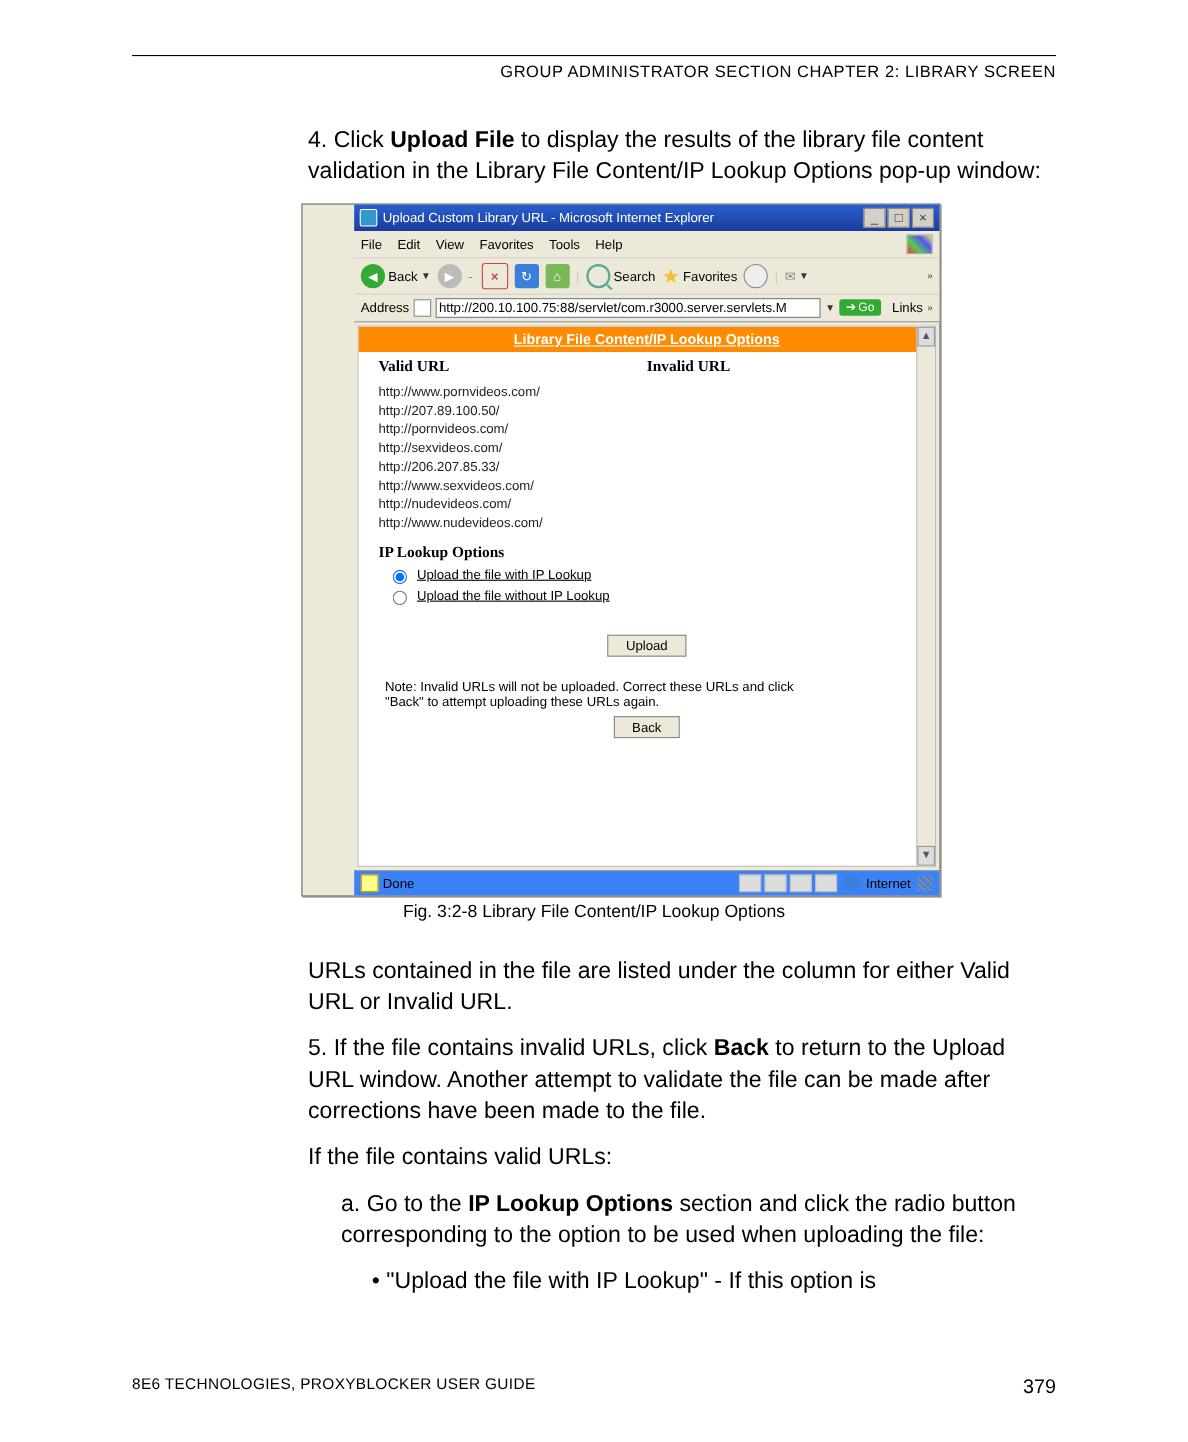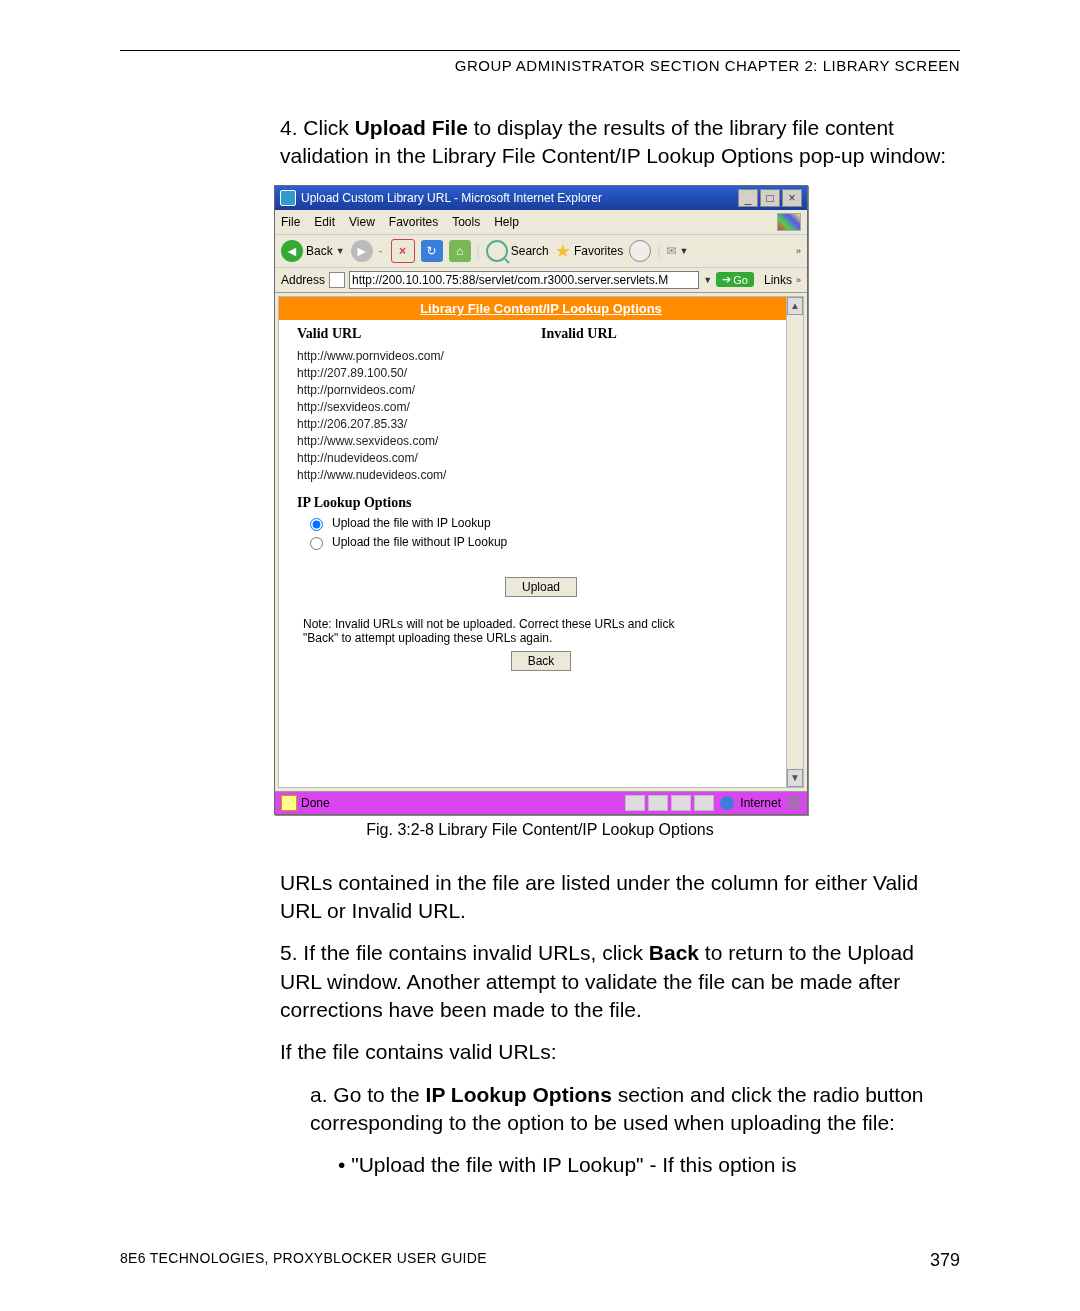--- a/index.html
+++ b/index.html
@@ -57,20 +57,21 @@
     margin: 10px auto 0 auto;
     width: 532px;
   }
   .shot {
     width: 532px;
     border: 1px solid #6b6b6b;
     background: #ece9d8;
     font-family: Tahoma, Arial, sans-serif;
     font-size: 12px;
     box-shadow: 1px 1px 0 #888;
+    padding-left: 47px;
   }
   .titlebar {
     background: linear-gradient(#2a5fd0,#1a3c9a);
     color:#fff;
     padding:3px 5px;
     font-size:12px;
     display:flex;
     align-items:center;
     justify-content:space-between;
   }
@@ -105,25 +106,25 @@
   .addrbar input { flex:1; font-size:12px; padding:1px 2px; border:1px solid #7a7a7a; background:#fff;}
   .go-btn{ background:#3a3; color:#fff; border-radius:3px; padding:1px 6px; font-size:11px; display:flex; align-items:center; gap:2px;}
   .content-area { background:#fff; border:1px solid #bbb; margin:3px; height:490px; overflow:auto; position:relative;}
   .orange-bar { background:#ff8c00; color:#fff; padding:4px 8px; font-size:13px; font-weight:bold; text-align:center;text-decoration:underline;}
   .cols { display:flex; padding:6px 18px 0 18px;}
   .col { flex:1; font-weight:bold; font-family:"Times New Roman",serif; font-size:14px;}
   .url-list { padding:4px 18px; font-size:12px; color:#222;}
   .url-list div{ margin:3px 0;}
   .sect { padding:6px 18px; font-size:13px;}
   .sect .htxt{ font-family:"Times New Roman",serif; font-weight:bold; font-size:14px; margin-bottom:4px;}
-  .radio-row{ font-size:12px; margin:3px 0 3px 8px; display:flex; align-items:center; gap:6px;}
+  .radio-row{ font-size:12px; margin:3px 0 3px 8px; display:flex; gap:6px;text-decoration:underline;}
   .btnc { text-align:center; margin:18px 0 14px 0;}
   .btn { background:#ece9d8; border:1px solid #888; padding:2px 16px; font-size:12px;}
   .note { font-size:12px; padding:0 24px; margin-top:20px;}
-  .statusbar { background:#d946ef; border-top:1px solid #999; padding:3px 6px; display:flex; align-items:center; justify-content:space-between; font-size:12px;}
+  .statusbar { background:#3b82f6; border-top:1px solid #999; padding:3px 6px; display:flex; align-items:center; justify-content:space-between; font-size:12px;}
   .statusbar .cells{ display:flex; gap:3px;}
   .statusbar .cells div{ width:18px;height:14px; border:1px solid #bbb; background:#ddd;}
   .scrollbar{
     position:absolute; right:0; top:0; bottom:0; width:16px; background:#ece9d8; border-left:1px solid #bbb;
   }
   .sb-up,.sb-dn{ height:16px; background:#ddd; border:1px solid #999; display:flex;align-items:center;justify-content:center;font-size:10px;color:#555;}
   .sb-dn{position:absolute; bottom:0; left:0; right:0;}
   .resize{ width:14px;height:14px; background:repeating-linear-gradient(45deg,#888,#888 2px,transparent 2px,transparent 4px);}
 </style>
 </head>

